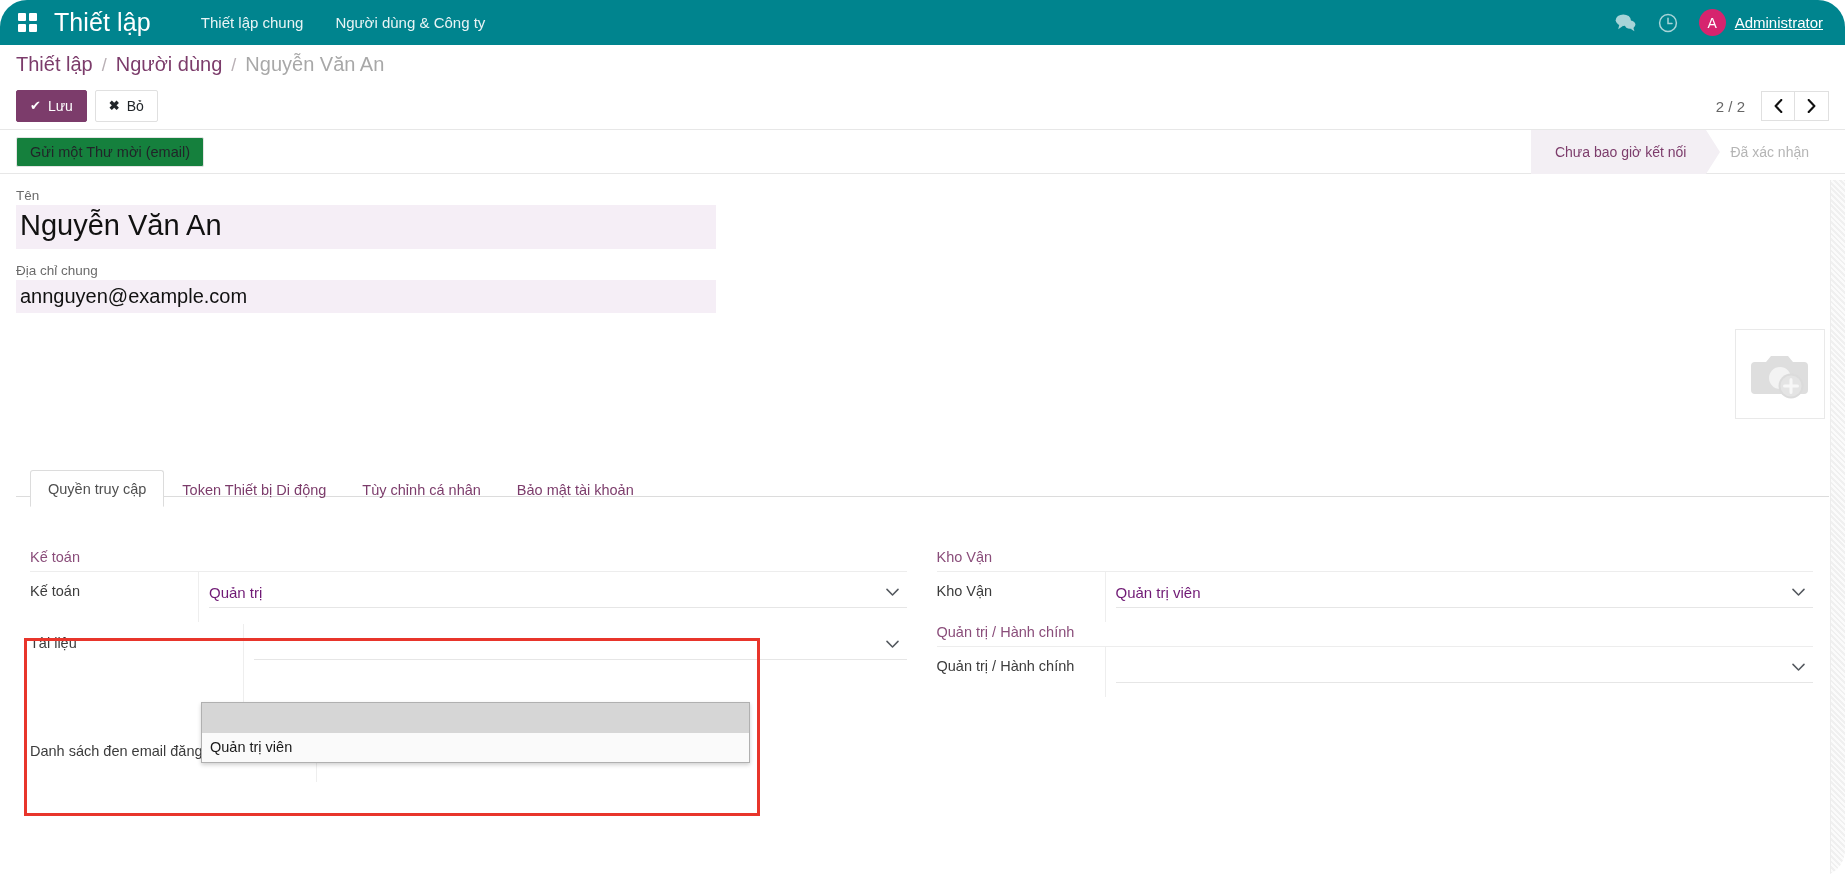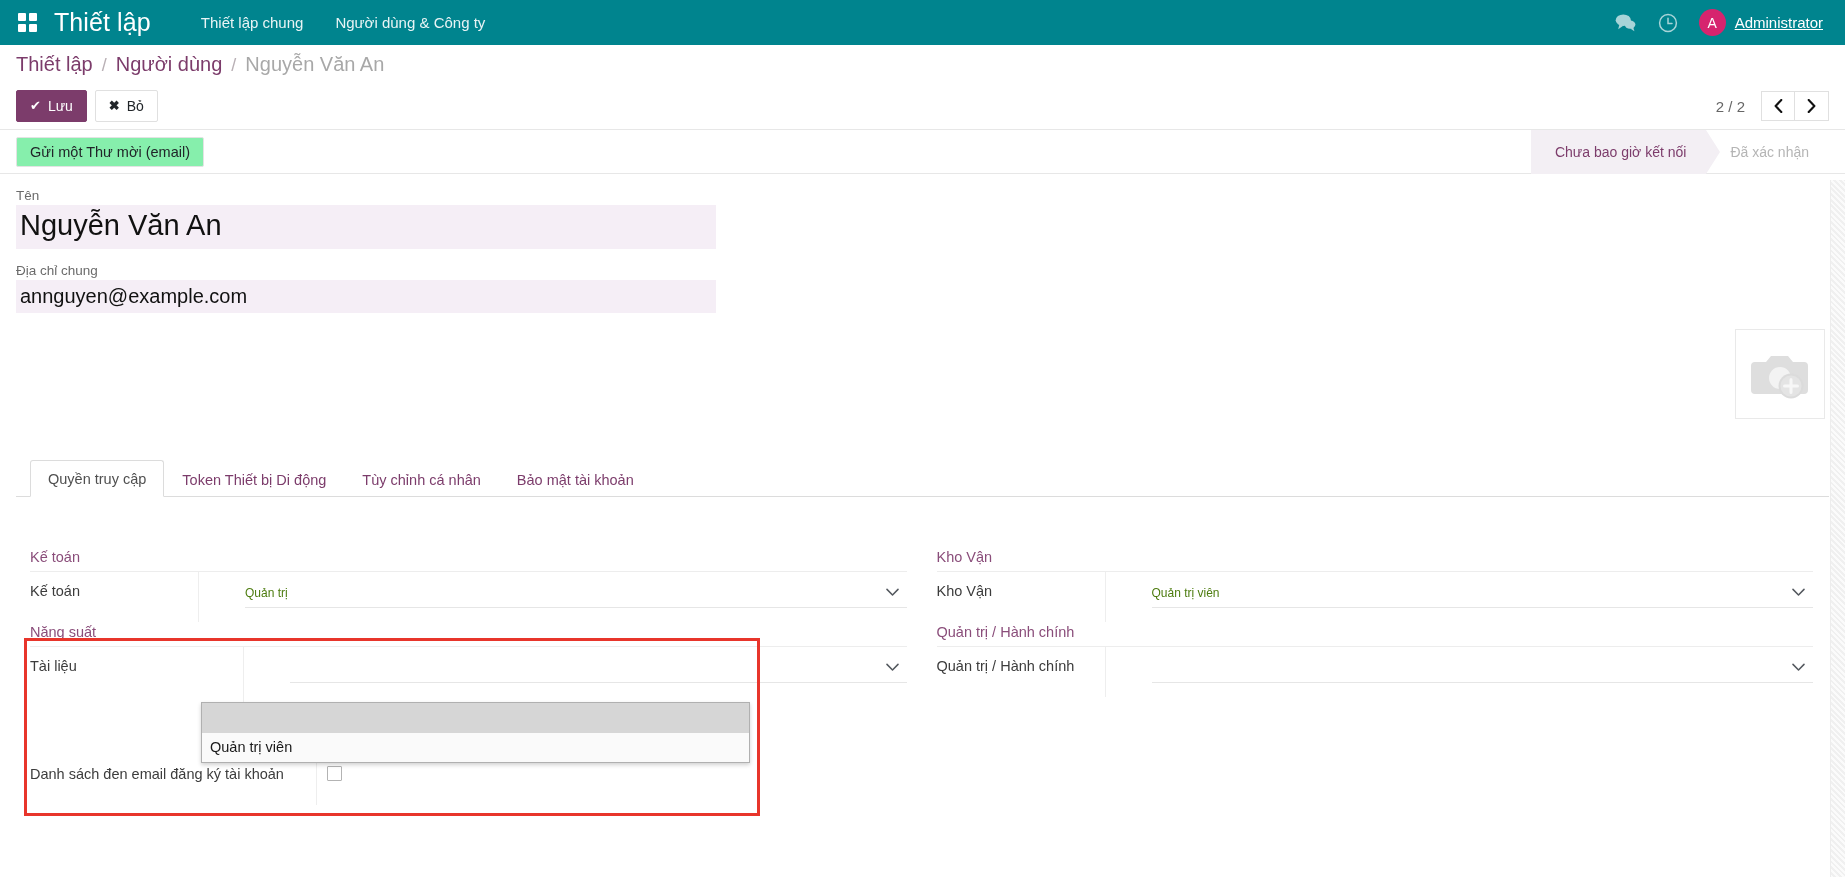--- a/index.html
+++ b/index.html
@@ -6,21 +6,21 @@
   html, body {
     margin: 0; padding: 0;
     width: 1845px; height: 877px;
     overflow: hidden;
     background: #ffffff;
     font-family: "Liberation Sans", sans-serif;
     font-size: 15px;
     color: #212529;
     -webkit-font-smoothing: antialiased;
   }
-  #app { position: relative; width: 1845px; height: 877px; overflow: hidden; }
+  #app { position: relative; width: 1845px; height: 877px; overflow: hidden; border-radius: 27px; }
 
   
   .navbar {
     height: 45px; background: #00848e;
     display: flex; align-items: center;
     padding: 0 18px 0 10px;
     position: relative; z-index: 40;
   }
   .apps-btn {
     width: 34px; height: 34px;
@@ -93,21 +93,21 @@
     cursor: pointer; font-size: 15px; color: #111;
   }
   .pager-btn + .pager-btn { border-left: 0; }
   .statusbar-row {
     display: flex; align-items: center;
     height: 44px; padding: 0 16px 0 16px;
     border-bottom: 1px solid #e7e7e7;
     background: #ffffff;
   }
   .btn-invite {
-    background: #86efac; border: 1px solid #e3e3e3; color: #212529;
+    background: #15803d; border: 1px solid #e3e3e3; color: #212529;
     font-size: 14.5px; padding: 6px 13px; border-radius: 2px; cursor: pointer;
     white-space: nowrap;
   }
   .statusbar { margin-left: auto; display: flex; align-items: stretch; height: 44px; }
   .st-item {
     display: flex; align-items: center; position: relative;
     font-size: 14px; padding: 0 20px 0 24px; white-space: nowrap;
   }
   .st-item.active { background: #f3eff4; color: #7c3c6b; }
   .st-item.active::after {
@@ -145,21 +145,21 @@
   
   .tabs {
     display: flex; align-items: flex-end;
     margin-top: 40px; padding-left: 14px;
     border-bottom: 1px solid #dcdcdc;
   }
   .tab {
     font-size: 14.5px; color: #7c3c6b; cursor: pointer;
     padding: 10px 17px 9px 17px; white-space: nowrap;
     border: 1px solid transparent; border-bottom: 0;
-    position: relative; top: 1px; background: transparent;
+    position: relative; top: 11px; background: transparent;
   }
   .tab.active {
     color: #4f4f4f; background: #ffffff;
     border-color: #dcdcdc; border-bottom: 1px solid #ffffff;
     border-top-left-radius: 3px; border-top-right-radius: 3px;
   }
 
   
   .groups {
     display: flex; padding-top: 52px; position: relative;
@@ -180,23 +180,22 @@
   .fcell-value {
     flex: 1 1 auto; border-left: 1px solid #eeeeee;
     padding: 7px 0 0 10px; position: relative;
   }
   .sel {
     position: relative; width: 100%;
   }
   .sel-inner {
     border: 0; border-bottom: 1px solid #e6e6e6;
     height: 29px; display: flex; align-items: center;
-    font-size: 12px; color: #4d7c0f; cursor: pointer;
+    font-size: 15px; color: #701a75; cursor: pointer;
     padding-right: 26px;
-    margin-left: 36px;
   }
   .sel-chev {
     position: absolute; right: 8px; top: 4px;
     pointer-events: none; color: #54595f;
   }
   .chk {
     width: 15px; height: 15px; border: 1px solid #b3b3b3;
     background: #fff; display: inline-block; margin-top: 4px; cursor: pointer;
     border-radius: 1px;
   }
@@ -367,21 +366,20 @@
                   <svg width="13" height="9" viewBox="0 0 13 9">
                       <path d="M1 1.4 L6.5 7 L12 1.4" fill="none" stroke="#54595f" stroke-width="1.5" stroke-linecap="round" stroke-linejoin="round"></path>
                     </svg>
                 </span>
               </div>
             </div>
           </div>
         </div>
 
         <div class="group" style="margin-top:2px;">
-          <div class="group-title">Năng suất</div>
           <div class="frow" style="min-height:108px;gap:45px;">
             <div class="fcell-label">Tài liệu</div>
             <div class="fcell-value">
               <div class="sel">
                 <div class="sel-inner"></div>
                 <span class="sel-chev">
                   <svg width="13" height="9" viewBox="0 0 13 9">
                       <path d="M1 1.4 L6.5 7 L12 1.4" fill="none" stroke="#54595f" stroke-width="1.5" stroke-linecap="round" stroke-linejoin="round"></path>
                     </svg>
                 </span>

